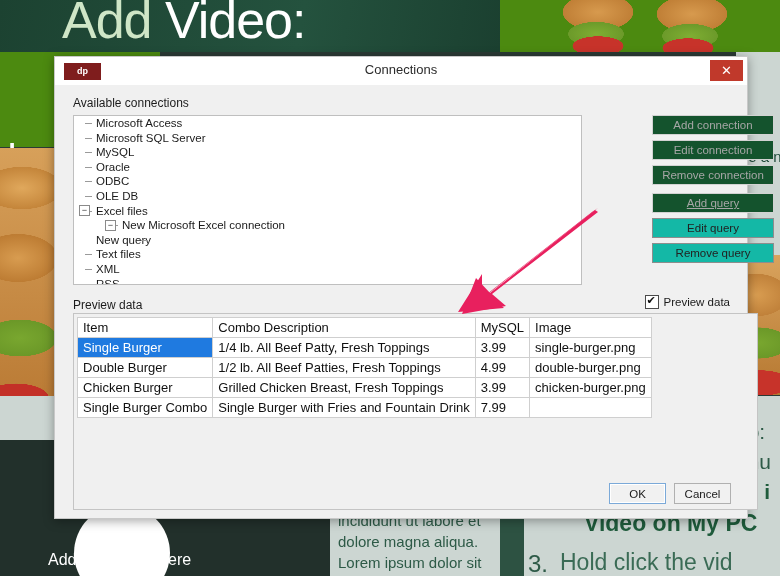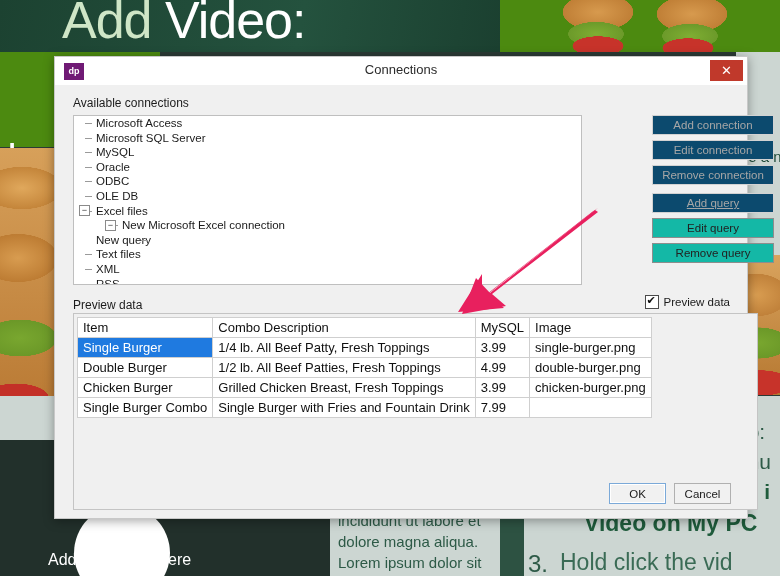--- a/index.html
+++ b/index.html
@@ -60,21 +60,21 @@
 
   .bg-r1{position:absolute;left:736px;top:420px;font-size:21px;color:#2d5a47;white-space:nowrap;}
   .bg-r2{position:absolute;left:736px;top:450px;font-size:21px;color:#2d5a47;white-space:nowrap;}
   .bg-r3{position:absolute;left:734px;top:480px;font-size:21px;font-weight:700;color:#1f5c3c;white-space:nowrap;}
   .bg-r4{position:absolute;left:584px;top:510px;font-size:23px;font-weight:700;color:#1f5c3c;white-space:nowrap;}
 
   
   #dialog{position:absolute;left:54px;top:56px;width:692px;height:461px;
     background:#f0f0f0;border:1px solid #c8c8c8;box-shadow:0 2px 10px rgba(0,0,0,.35);}
   .titlebar{height:28px;background:#ffffff;position:relative;border-bottom:1px solid #e8e8e8;}
-  .app-icon{position:absolute;left:9px;top:6px;width:20px;height:17px;background:#701a75;
+  .app-icon{position:absolute;left:9px;top:6px;width:37px;height:17px;background:#7f1d1d;
     color:#fff;font-size:9px;font-weight:700;text-align:center;line-height:17px;}
   .title-text{position:absolute;left:0;right:0;top:5px;text-align:center;font-size:13px;color:#2b2b2b;}
   .close-btn{position:absolute;right:4px;top:3px;width:33px;height:21px;background:#c0392b;
     color:#fff;font-size:13px;text-align:center;line-height:21px;cursor:pointer;}
 
   .body{position:absolute;left:0;top:28px;right:0;bottom:0;background:#f0f0f0;}
 
   .lbl{position:absolute;font-size:12px;color:#1c1c1c;}
   .lbl-avail{left:18px;top:11px;}
   .lbl-preview{left:18px;top:213px;}
@@ -89,21 +89,21 @@
   .tnode.l2::before{left:37px;}
   .tnode.l3::before{left:67px;}
   .tnode .dash{position:absolute;left:5px;top:1.5px;width:9px;height:9px;border:1px solid #8a8a8a;
     background:#fff;font-size:9px;line-height:8px;text-align:center;color:#333;}
   .tnode.l2 .dash{left:31px;}
 
   .btncol{position:absolute;left:597px;top:30px;width:122px;}
   .btn{width:122px;height:20px;font-size:11.5px;border:1px solid #b4b4b4;background:#f2f2f2;
     color:#222;text-align:center;line-height:19px;margin-bottom:5px;cursor:pointer;
     box-sizing:border-box;font-family:"Liberation Sans",sans-serif;}
-  .btn.disabled{color:#a6a6a6;border-color:#d2d2d2;background:#0c4a6e;cursor:default;}
+  .btn.disabled{color:#a6a6a6;border-color:#d2d2d2;background:#14532d;cursor:default;}
   .btn.gap{margin-top:8px;text-decoration:underline;}
   .btn.strong{border-color:#8d8d8d;background:#14b8a6;}
 
   .chkwrap{position:absolute;right:17px;top:210px;font-size:11.5px;color:#1a1a1a;
     display:flex;align-items:center;gap:5px;cursor:pointer;}
   .chk{width:12px;height:12px;border:1px solid #4a4a4a;background:#fff;position:relative;}
   .chk::after{content:"✔";position:absolute;left:1px;top:-3px;font-size:11px;color:#111;line-height:14px;}
   .previewbox{position:absolute;left:18px;top:228px;width:683px;height:195px;
     background:#f0f0f0;border:1px solid #c4c4c4;}
 

